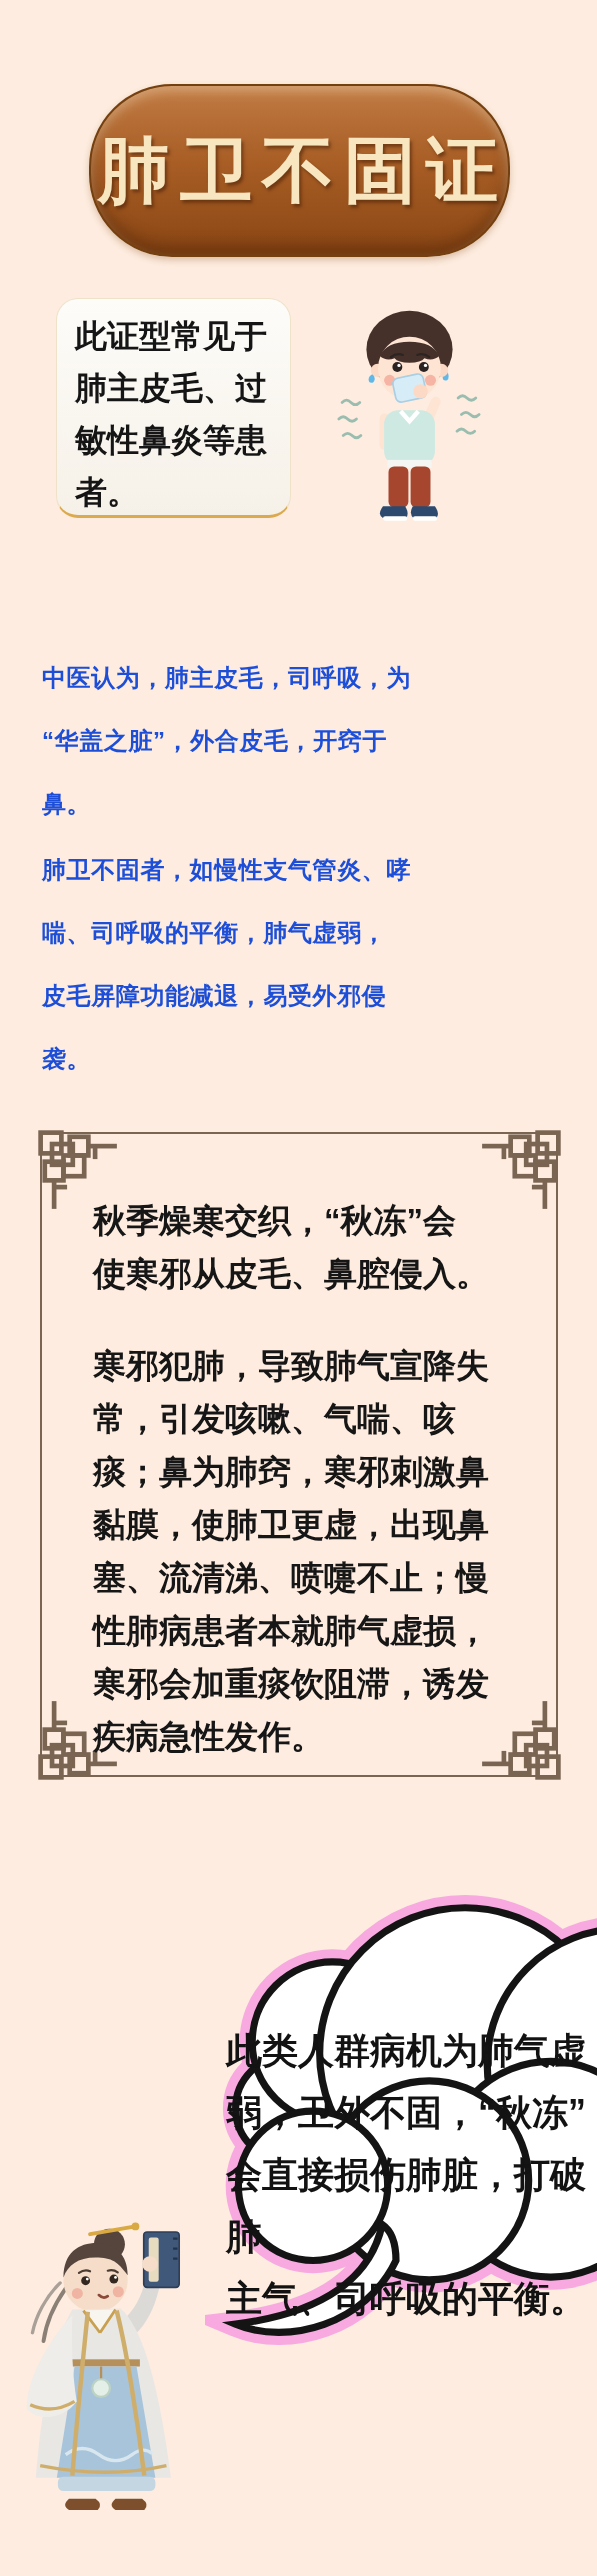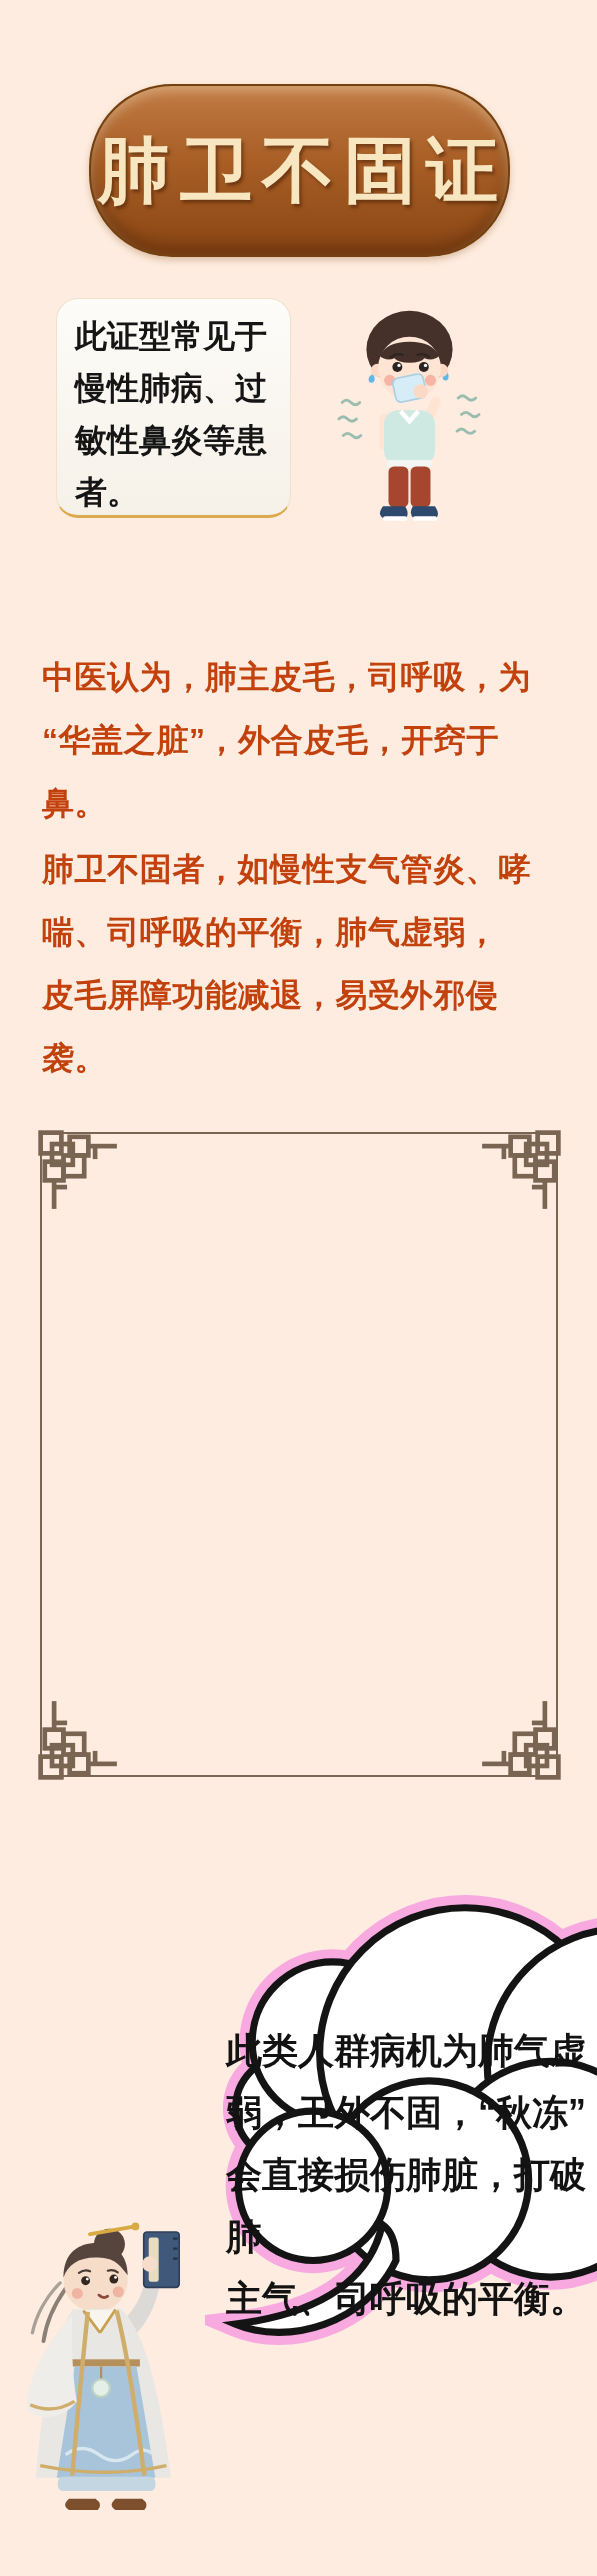--- a/index.html
+++ b/index.html
@@ -50,24 +50,24 @@
     font-size:32px;
     line-height:52px;
     font-weight:700;
     color:#151515;
     white-space:pre-line;
   }
 
   
   .prose-body{
     width:520px;
-    font-size:32px;
+    font-size:24px;
     line-height:63px;
     font-weight:700;
-    color:#c2410c;
+    color:#1d4ed8;
     letter-spacing:0.6px;
     white-space:pre-line;
   }
   .p1{left:42px; top:646px;}
   .p2{left:42px; top:838px;}
 
   
   .highlight-box{
     left:40px; top:1132px; width:518px; height:645px;
     border:2.8px solid #7a6452;
@@ -110,21 +110,21 @@
 <body>
 
 <div class="canvas">
 
   <div class="abs banner">
     <div class="banner-title">肺卫不固证</div>
   </div>
 
   <div class="abs intro-card">
     <div class="intro-card-text">此证型常见于
-慢性肺病、过
+肺主皮毛、过
 敏性鼻炎等患
 者。</div>
   </div>
 
   <svg class="abs boy-svg" viewBox="0 0 280 420">
 
     <g stroke="#9abdb0" stroke-width="5" fill="none" stroke-linecap="round">
       <path d="M18 180 q8 -8 16 0 q8 8 16 0"></path>
       <path d="M12 210 q8 -8 16 0 q8 8 16 0"></path>
       <path d="M20 240 q8 -8 16 0 q8 8 16 0"></path>
@@ -231,20 +231,32 @@
         <rect x="29" y="29" width="40" height="40"></rect>
         <rect x="51" y="51" width="40" height="40"></rect>
         <rect x="63" y="15" width="36" height="36"></rect>
         <rect x="15" y="63" width="36" height="36"></rect>
         <path d="M99 33 H154"></path>
           <path d="M112 33 V58"></path>
         <path d="M33 99 V154"></path>
           <path d="M33 112 H58"></path>
       </g>
     </svg>
+    <div class="box-text">
+      <p class="prose-box">秋季燥寒交织，“秋冻”会
+使寒邪从皮毛、鼻腔侵入。</p>
+      <p class="prose-box">寒邪犯肺，导致肺气宣降失
+常，引发咳嗽、气喘、咳
+痰；鼻为肺窍，寒邪刺激鼻
+黏膜，使肺卫更虚，出现鼻
+塞、流清涕、喷嚏不止；慢
+性肺病患者本就肺气虚损，
+寒邪会加重痰饮阻滞，诱发
+疾病急性发作。</p>
+    </div>
   </div>
 
   <svg class="abs bubble-svg" viewBox="0 0 710 870">
 
     <g stroke="#f7a9e0" stroke-width="46" fill="#ffffff">
       <circle cx="150" cy="415" r="95"></circle>
       <circle cx="230" cy="295" r="145"></circle>
       <circle cx="470" cy="315" r="263"></circle>
       <circle cx="755" cy="335" r="245"></circle>
       <circle cx="625" cy="525" r="195"></circle>

